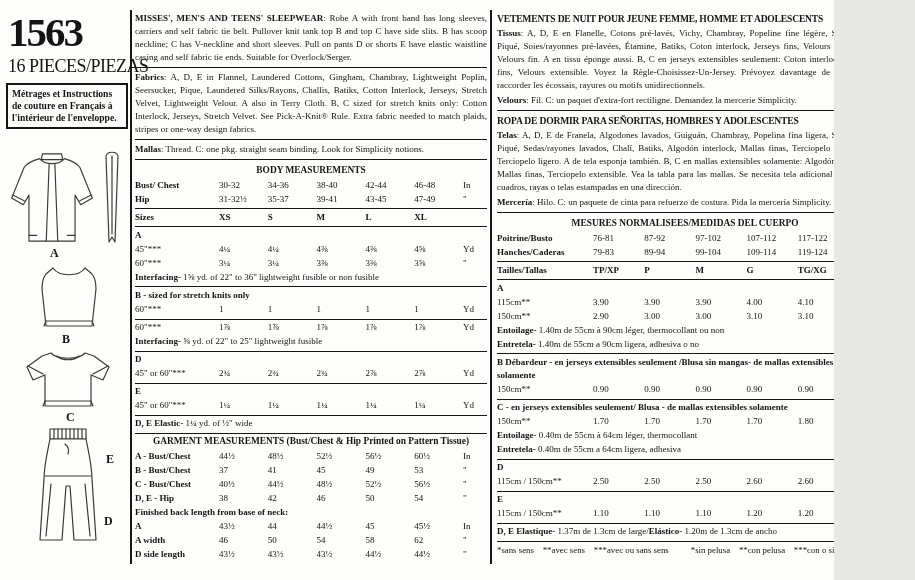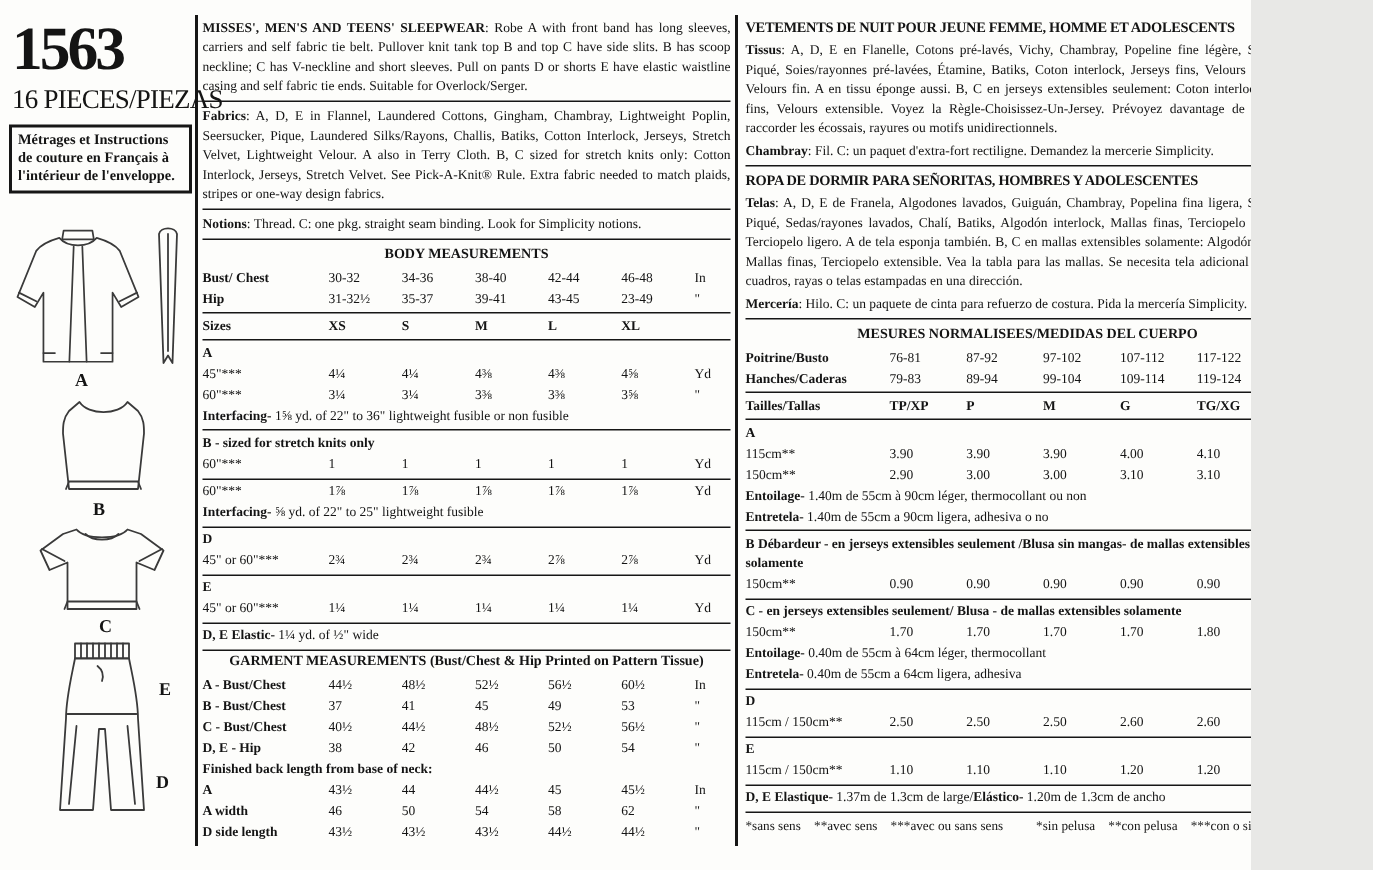--- a/index.html
+++ b/index.html
@@ -102,40 +102,40 @@
     </svg>
   </div>
   <div class="glabel" style="left:106px;top:452px">E</div>
   <div class="glabel" style="left:104px;top:514px">D</div>
 
   <div id="mid" class="col">
     <div class="para"><b>MISSES', MEN'S AND TEENS' SLEEPWEAR</b><span>: Robe A with front band has long sleeves, carriers and self fabric tie belt. Pullover knit tank top B and top C have side slits. B has scoop neckline; C has V-neckline and short sleeves. Pull on pants D or shorts E have elastic waistline casing and self fabric tie ends. Suitable for Overlock/Serger.</span></div>
     <div class="hr"></div>
     <div class="para"><b>Fabrics</b><span>: A, D, E in Flannel, Laundered Cottons, Gingham, Chambray, Lightweight Poplin, Seersucker, Pique, Laundered Silks/Rayons, Challis, Batiks, Cotton Interlock, Jerseys, Stretch Velvet, Lightweight Velour. A also in Terry Cloth. B, C sized for stretch knits only: Cotton Interlock, Jerseys, Stretch Velvet. See Pick-A-Knit® Rule. Extra fabric needed to match plaids, stripes or one-way design fabrics.</span></div>
     <div class="hr"></div>
-    <div class="para"><b>Notions</b><span>: Thread. C: one pkg. straight seam binding. Look for Simplicity notions.</span></div>
+    <div class="para"><b>Mallas</b><span>: Thread. C: one pkg. straight seam binding. Look for Simplicity notions.</span></div>
     <div class="hr"></div>
     <div class="tbl">
         <div class="tr hdr">BODY MEASUREMENTS</div>
         <div class="tr row">
           <span class="tl bb">Bust/ Chest</span>
           <span class="tc">30-32</span>
           <span class="tc">34-36</span>
           <span class="tc">38-40</span>
           <span class="tc">42-44</span>
           <span class="tc">46-48</span>
           <span class="tu">In</span>
         </div>
         <div class="tr row">
           <span class="tl bb">Hip</span>
           <span class="tc">31-32½</span>
           <span class="tc">35-37</span>
           <span class="tc">39-41</span>
           <span class="tc">43-45</span>
-          <span class="tc">23-49</span>
+          <span class="tc">47-49</span>
           <span class="tu">"</span>
         </div>
         <div class="tr rule"></div>
         <div class="tr row">
           <span class="tl bb">Sizes</span>
           <span class="tc bb">XS</span>
           <span class="tc bb">S</span>
           <span class="tc bb">M</span>
           <span class="tc bb">L</span>
           <span class="tc bb">XL</span>
@@ -276,21 +276,21 @@
           <span class="tc">44½</span>
           <span class="tu">"</span>
         </div>
       </div>
 
   </div>
 
   <div id="right" class="col">
     <div class="bigtitle">VETEMENTS DE NUIT POUR JEUNE FEMME, HOMME ET ADOLESCENTS</div>
     <div class="para"><b>Tissus</b><span>: A, D, E en Flanelle, Cotons pré-lavés, Vichy, Chambray, Popeline fine légère, Seersucker, Piqué, Soies/rayonnes pré-lavées, Étamine, Batiks, Coton interlock, Jerseys fins, Velours extensible, Velours fin. A en tissu éponge aussi. B, C en jerseys extensibles seulement: Coton interlock, Jerseys fins, Velours extensible. Voyez la Règle-Choisissez-Un-Jersey. Prévoyez davantage de tissu pour raccorder les écossais, rayures ou motifs unidirectionnels.</span></div>
-    <div class="para"><b>Chambray</b><span>: Fil. C: un paquet d'extra-fort rectiligne. Demandez la mercerie Simplicity.</span></div>
+    <div class="para"><b>Velours</b><span>: Fil. C: un paquet d'extra-fort rectiligne. Demandez la mercerie Simplicity.</span></div>
     <div class="hr"></div>
     <div class="bigtitle">ROPA DE DORMIR PARA SEÑORITAS, HOMBRES Y ADOLESCENTES</div>
     <div class="para"><b>Telas</b><span>: A, D, E de Franela, Algodones lavados, Guiguán, Chambray, Popelina fina ligera, Seersucker, Piqué, Sedas/rayones lavados, Chalí, Batiks, Algodón interlock, Mallas finas, Terciopelo extensible, Terciopelo ligero. A de tela esponja también. B, C en mallas extensibles solamente: Algodón interlock, Mallas finas, Terciopelo extensible. Vea la tabla para las mallas. Se necesita tela adicional para casar cuadros, rayas o telas estampadas en una dirección.</span></div>
     <div class="para"><b>Mercería</b><span>: Hilo. C: un paquete de cinta para refuerzo de costura. Pida la mercería Simplicity.</span></div>
     <div class="hr"></div>
     <div class="tbl">
         <div class="tr hdr">MESURES NORMALISEES/MEDIDAS DEL CUERPO</div>
         <div class="tr row">
           <span class="tl bb">Poitrine/Busto</span>
           <span class="tc">76-81</span>

